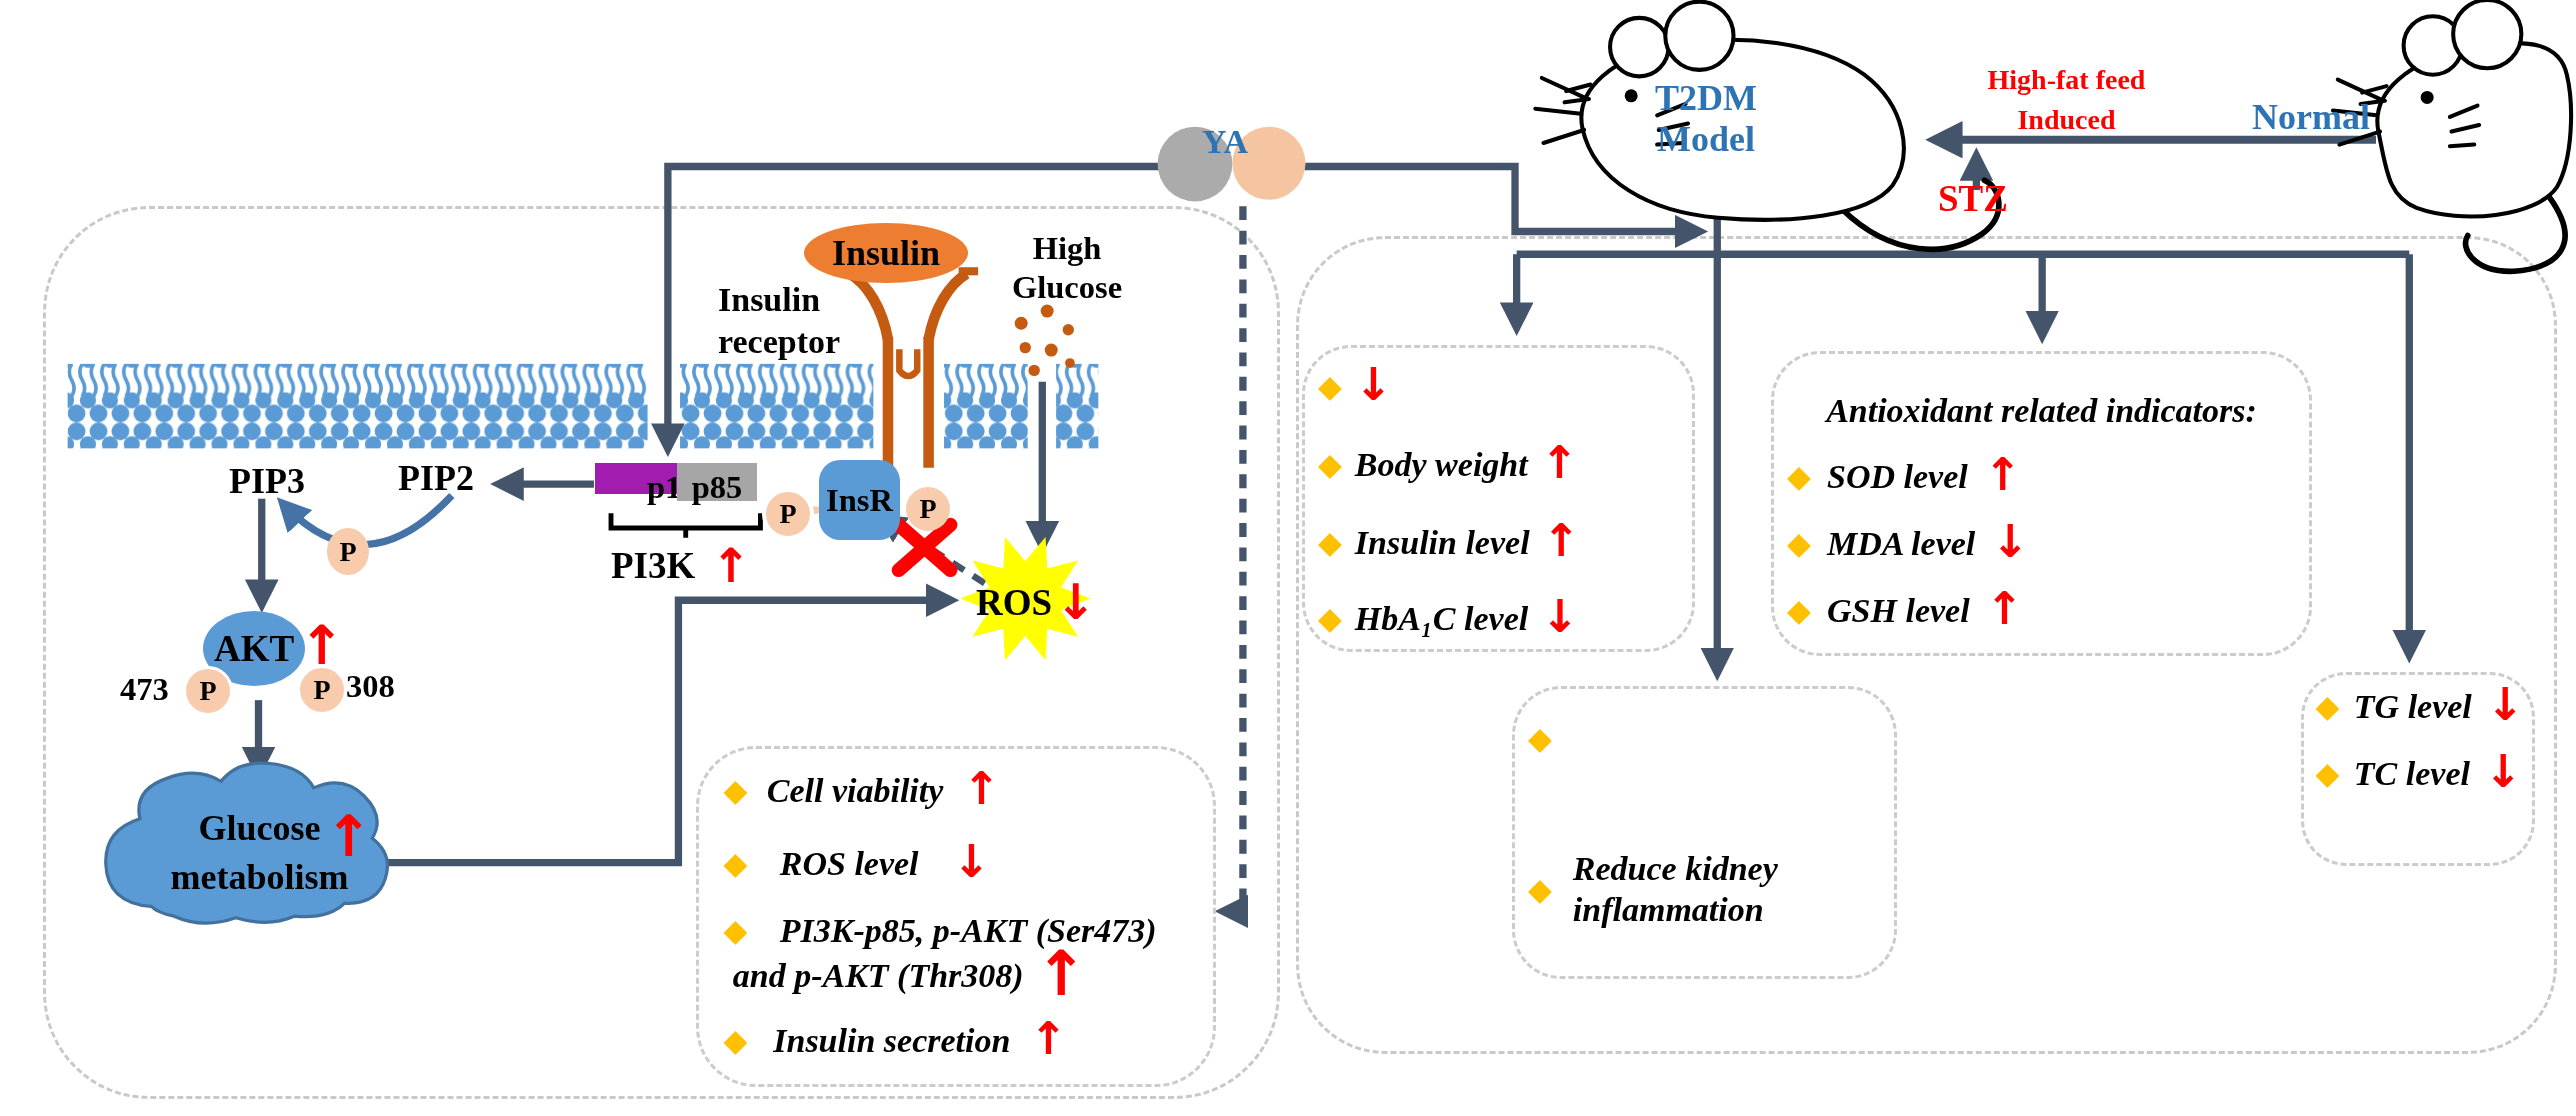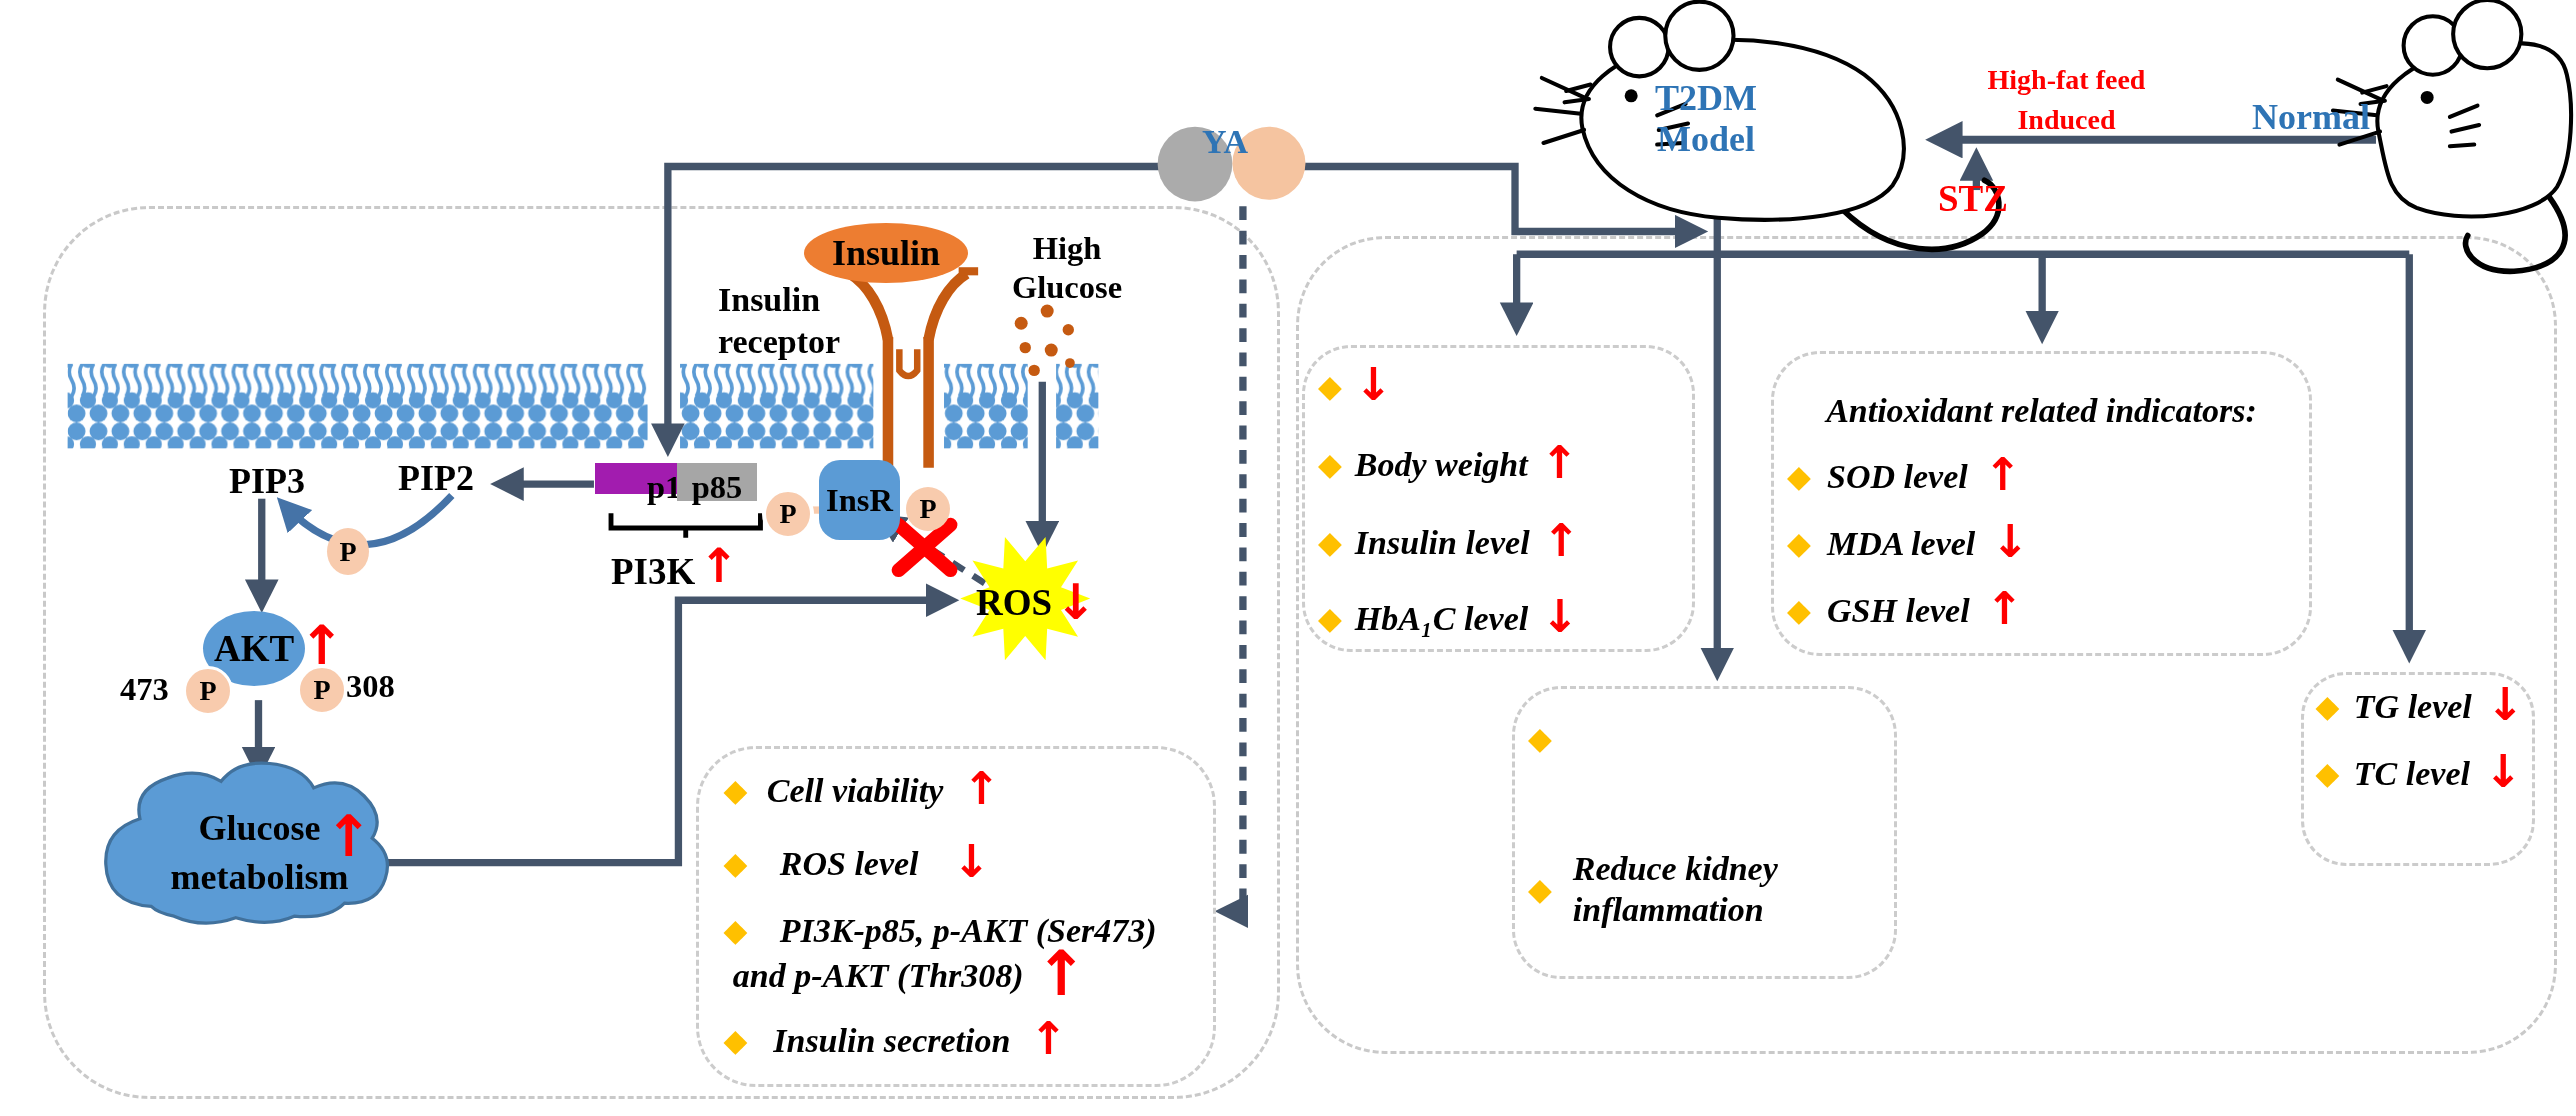--- a/index.html
+++ b/index.html
@@ -176,21 +176,21 @@
     <div>receptor</div>
   </div>
   <div class="lbl ctr" style="left:998px;top:229px;width:138px;font-size:32.5px;line-height:39px;">
     <div>High</div>
     <div>Glucose</div>
   </div>
 
   <div class="lbl" style="left:229px;top:460px;font-size:36px;">PIP3</div>
   <div class="lbl" style="left:398px;top:457px;font-size:36px;">PIP2</div>
 
-  <div class="lbl" style="left:611px;top:538px;font-size:37px;display:flex;gap:4px;align-items:flex-end;">
+  <div class="lbl" style="left:611px;top:538px;font-size:37px;display:flex;gap:16px;align-items:center;">
     <span>PI3K</span>
     <span class="redtx" style="font-family:'DejaVu Sans',sans-serif;font-size:47px;">↑</span>
   </div>
 
   <div class="lbl ctr" style="left:150px;top:804px;width:219px;font-size:36px;line-height:49px;">
     <div>Glucose</div>
     <div>metabolism</div>
   </div>
   <div class="lbl redtx" style="left:325px;top:803px;font-size:57px;font-family:'DejaVu Sans',sans-serif;">↑</div>
 

